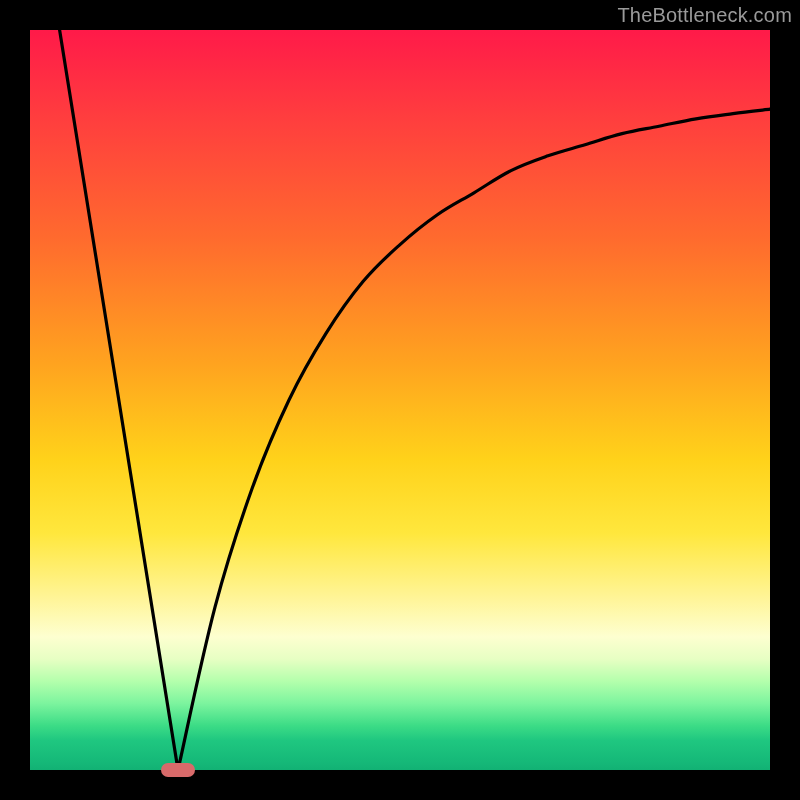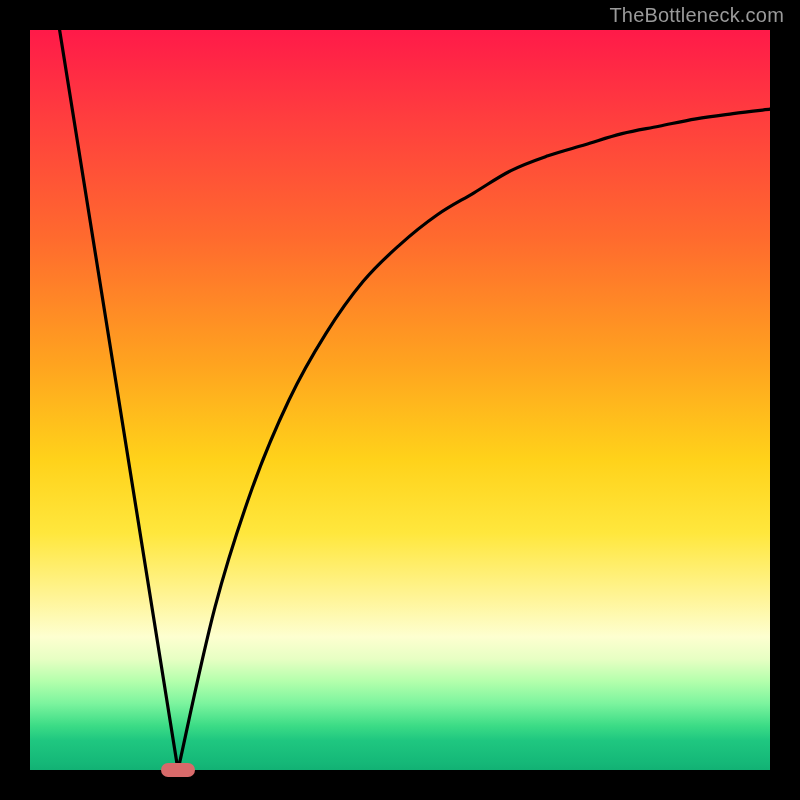--- a/index.html
+++ b/index.html
@@ -38,21 +38,21 @@
       #7cf49e 91%,
       #3cdc86 94%,
       #1fc780 96%,
       #15b878 99%,
       #12b174 100%
     );
   }
   .watermark {
     position: absolute;
     top: 4px;
-    right: 16px;
+    right: 8px;
     color: #9a9a9a;
     font-size: 20px;
     font-weight: 500;
     letter-spacing: 0.2px;
   }
   .marker {
     position: absolute;
     width: 34px;
     height: 14px;
     border-radius: 8px;

